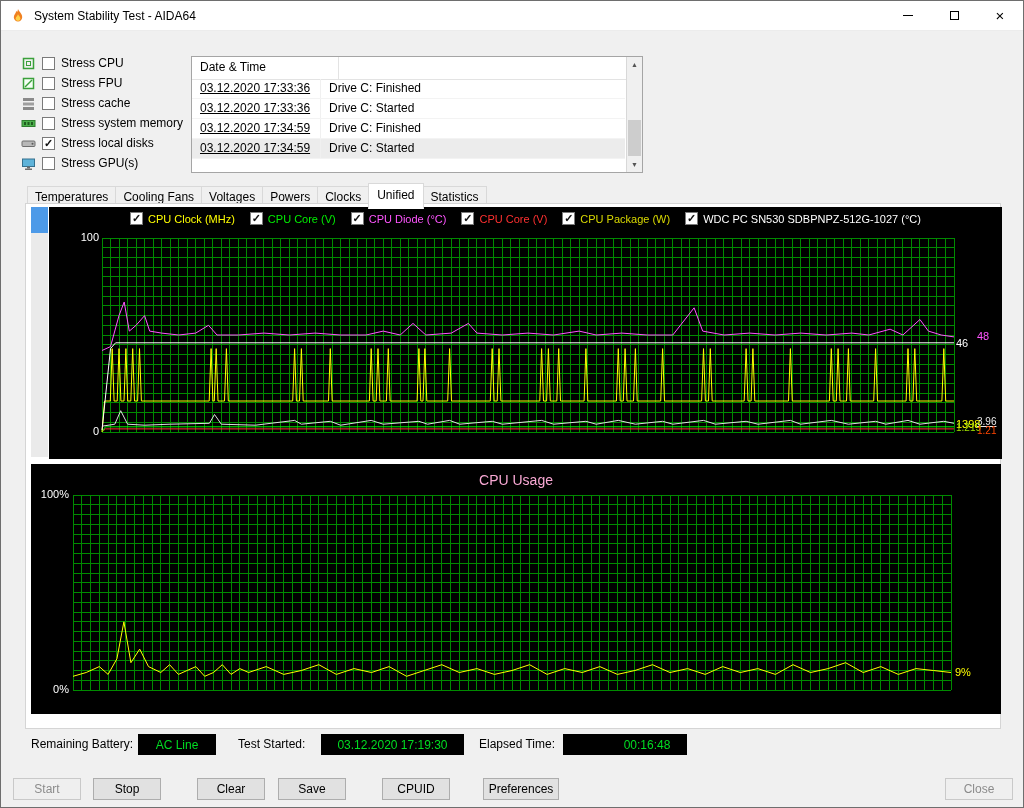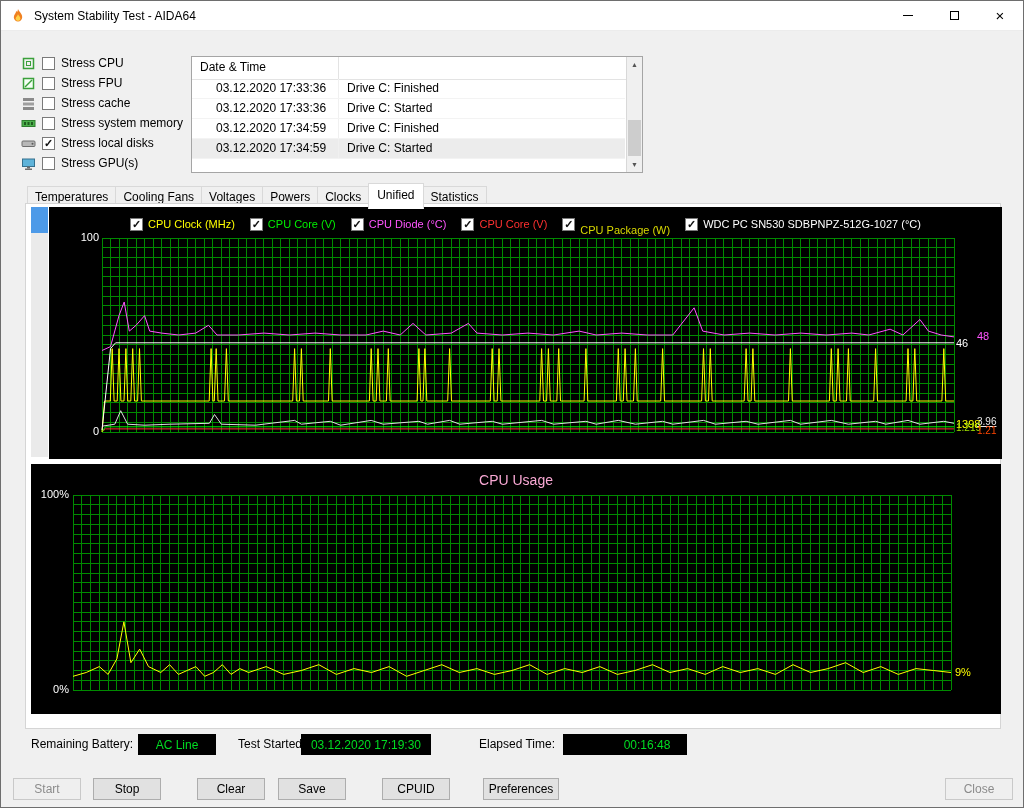--- a/index.html
+++ b/index.html
@@ -19,21 +19,21 @@
   .cb{width:13px;height:13px;background:#fff;border:1px solid #7a7a7a;box-sizing:border-box;font-size:11px;line-height:10px;text-align:center;color:#111;font-weight:bold;flex:0 0 13px;}
   .stress-label{color:#000;white-space:nowrap;}
   
   .log-table{position:absolute;left:190px;top:55px;width:452px;height:117px;background:#fff;border:1px solid #a5a5a5;box-sizing:border-box;}
   .log-header{height:22px;display:flex;border-bottom:1px solid #e3e3e3;}
   .log-h1{width:147px;padding-left:8px;line-height:21px;border-right:1px solid #e3e3e3;box-sizing:border-box;}
   .log-h2{flex:1;padding-left:8px;line-height:21px;}
   .log-rows{position:absolute;left:0;top:22px;right:17px;bottom:0;}
   .log-row{height:19px;display:flex;line-height:19px;border-bottom:1px solid #f3f3f3;}
   .log-row.selected{background:#ececec;}
-  .log-c1{width:147px;padding-left:24px;border-right:1px solid #f0f0f0;box-sizing:border-box;}
+  .log-c1{width:129px;padding-left:8px;border-right:1px solid #f0f0f0;box-sizing:border-box;text-decoration:underline;}
   .log-c2{flex:1;padding-left:8px;}
   .log-scroll{position:absolute;right:0;top:0;width:16px;height:100%;background:#f0f0f0;border-left:1px solid #d8d8d8;box-sizing:border-box;}
   .scroll-arrow{position:absolute;left:0;width:100%;height:15px;text-align:center;font-size:7px;line-height:15px;color:#555;}
   .scroll-arrow.up{top:0;}
   .scroll-arrow.down{bottom:0;}
   .log-thumb{position:absolute;left:1px;width:13px;height:36px;bottom:16px;background:#cdcdcd;}
   
   .tabbar{position:absolute;left:26px;top:182px;height:22px;white-space:nowrap;}
   .tab{display:inline-block;padding:3px 7px;border:1px solid #d9d9d9;background:#f0f0f0;margin-right:-1px;position:relative;top:2px;color:#000;}
   .tab.active{background:#fff;border-bottom:1px solid #fff;top:0;padding:4px 8px 6px;z-index:3;}
@@ -188,21 +188,21 @@
           <span class="legend-item">
             <span class="cb">✓</span>
             <span class="legend-label" style="color: rgb(255, 85, 255);">CPU Diode (°C)</span>
           </span>
           <span class="legend-item">
             <span class="cb">✓</span>
             <span class="legend-label" style="color: rgb(255, 48, 48);">CPU Core (V)</span>
           </span>
           <span class="legend-item">
             <span class="cb">✓</span>
-            <span class="legend-label" style="color: rgb(216, 216, 0); margin-top: 12px;">CPU Package (W)</span>
+            <span class="legend-label" style="color: rgb(216, 216, 0);">CPU Package (W)</span>
           </span>
           <span class="legend-item">
             <span class="cb">✓</span>
             <span class="legend-label" style="color: rgb(255, 255, 255);">WDC PC SN530 SDBPNPZ-512G-1027 (°C)</span>
           </span>
         </div>
       <svg id="chart1-svg" width="953" height="252">
           <g stroke="#008a00" stroke-width="1" shape-rendering="crispEdges">
             <line x1="53" x2="53" y1="31" y2="225"></line>
             <line x1="61.519999999999996" x2="61.519999999999996" y1="31" y2="225"></line>
@@ -480,21 +480,21 @@
       <div id="chart2-values">
           <span class="cval" style="color: rgb(255, 255, 0); left: 924px; top: 202px;">9%</span>
         </div>
     </div>
   </div>
 
   <div id="status-bar">
       <span class="sg-label" style="left: 30px; top: 733px; position: absolute;">Remaining Battery:</span>
       <div class="sg-box" style="left: 137px; top: 733px; width: 78px;">AC Line</div>
       <span class="sg-label" style="left: 237px; top: 733px; position: absolute;">Test Started:</span>
-      <div class="sg-box" style="left: 300px; top: 733px; width: 130px;">03.12.2020 17:19:30</div>
+      <div class="sg-box" style="left: 320px; top: 733px; width: 143px;">03.12.2020 17:19:30</div>
       <span class="sg-label" style="left: 478px; top: 733px; position: absolute;">Elapsed Time:</span>
       <div class="sg-box" style="left: 562px; top: 733px; width: 80px; padding-left: 44px;">00:16:48</div>
     </div>
   <div id="buttons">
       <div class="btn disabled" style="left: 12px; top: 777px; width: 68px;">Start</div>
       <div class="btn" style="left: 92px; top: 777px; width: 68px;">Stop</div>
       <div class="btn" style="left: 196px; top: 777px; width: 68px;">Clear</div>
       <div class="btn" style="left: 277px; top: 777px; width: 68px;">Save</div>
       <div class="btn" style="left: 381px; top: 777px; width: 68px;">CPUID</div>
       <div class="btn" style="left: 458px; top: 777px; width: 76px; margin-left: 24px;">Preferences</div>

